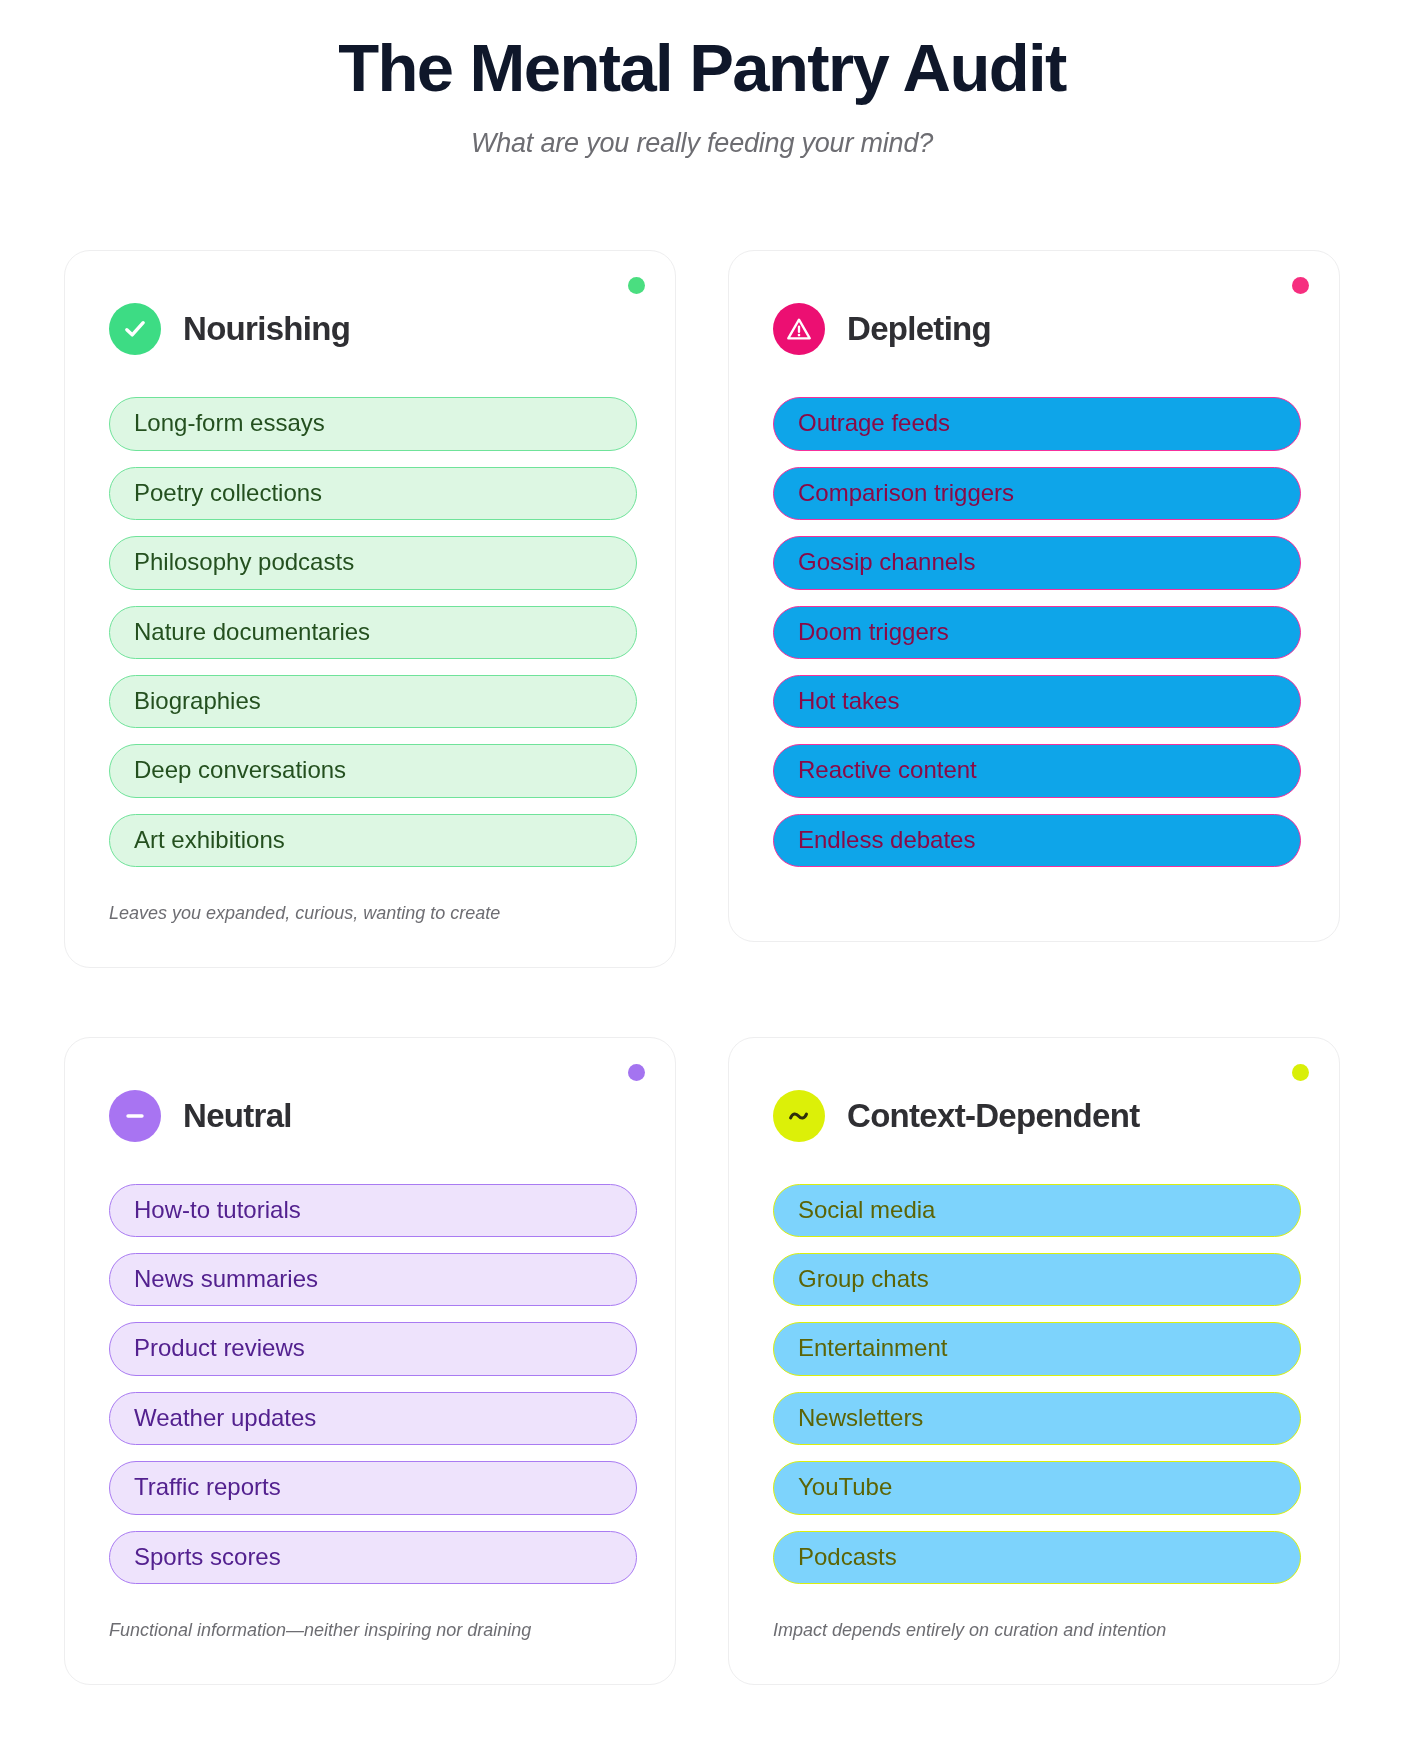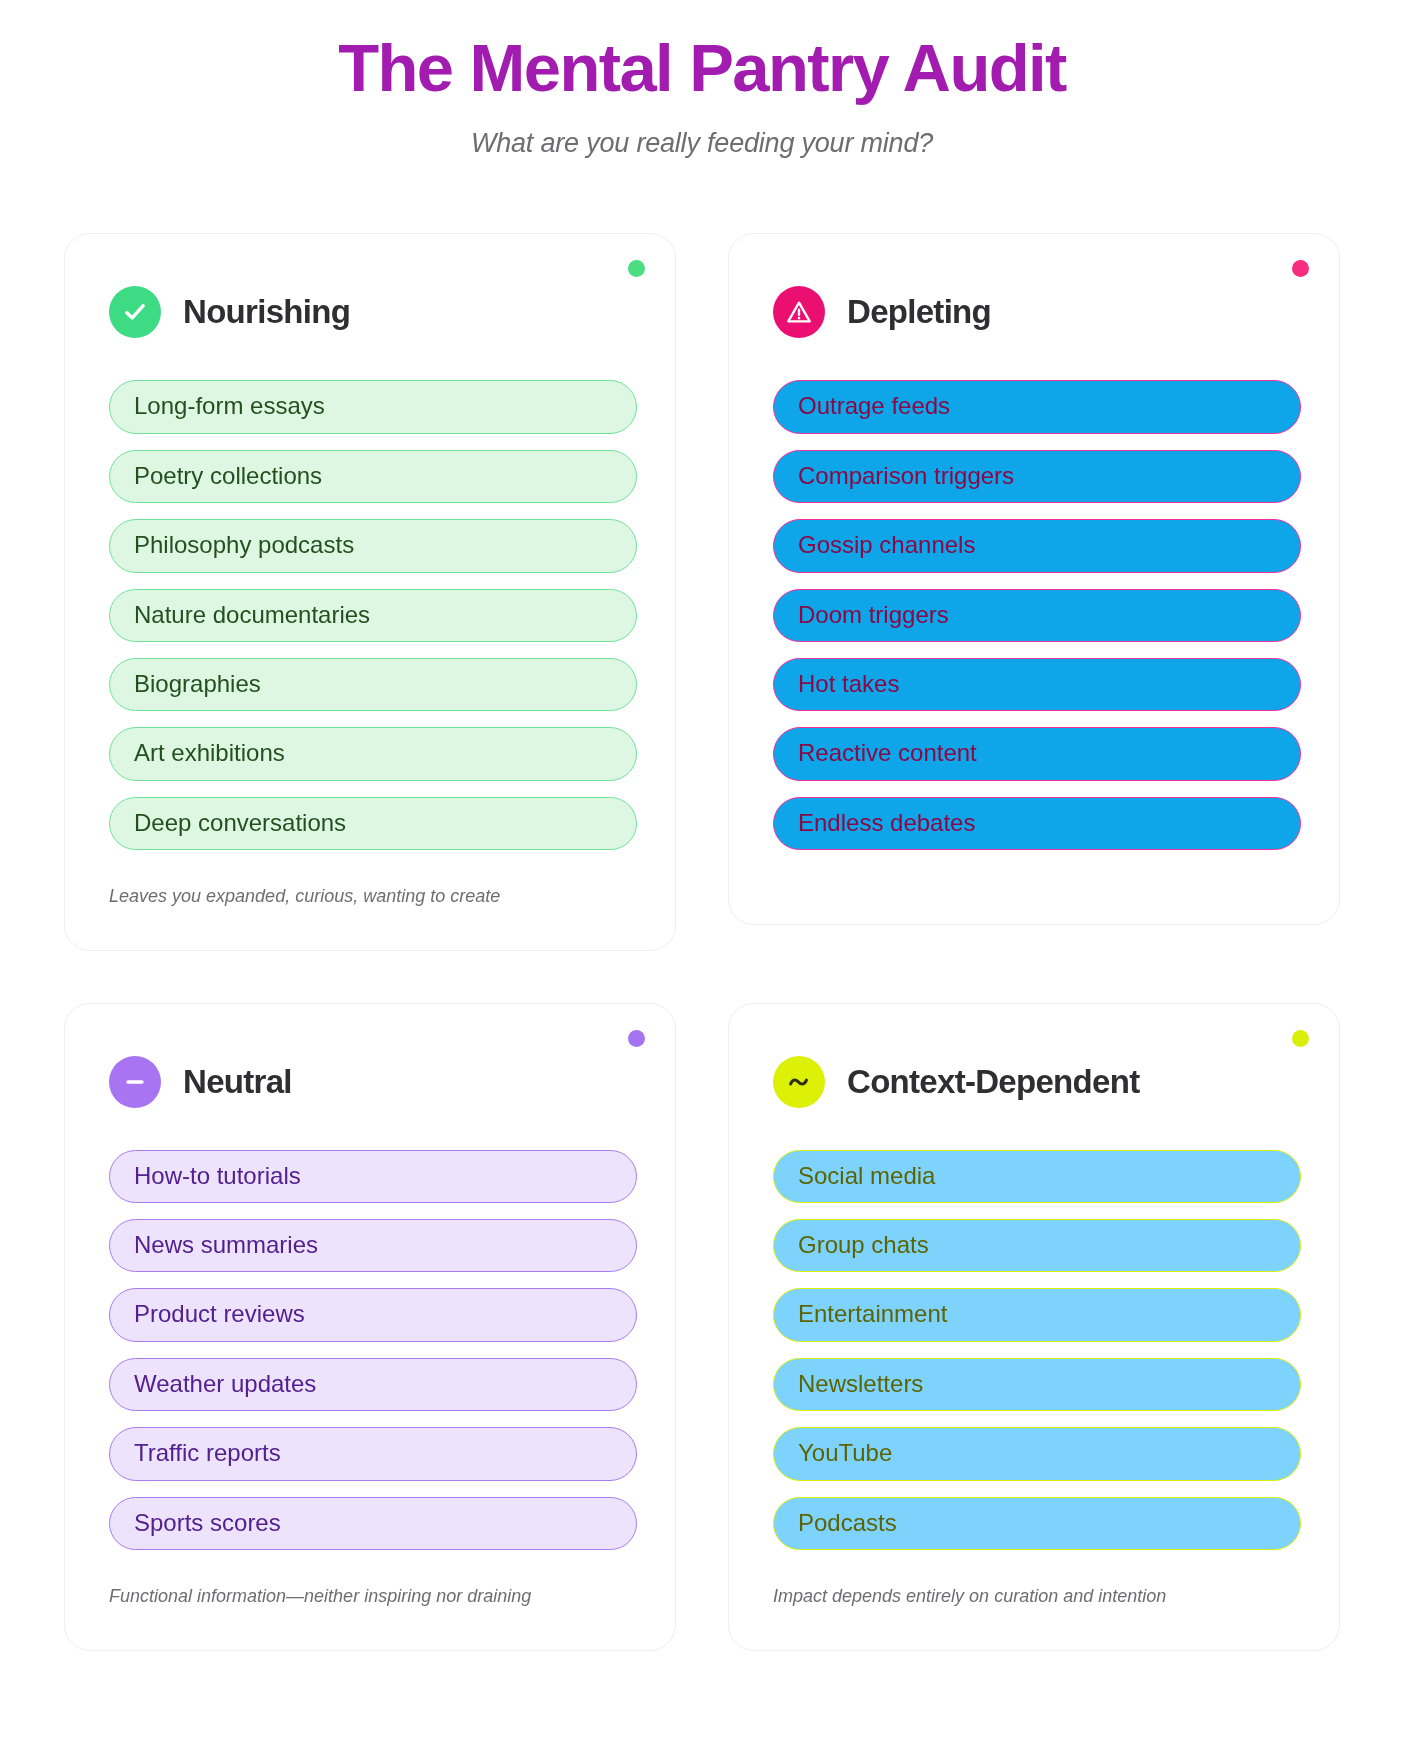--- a/index.html
+++ b/index.html
@@ -19,21 +19,21 @@
     background: #ffffff;
   }
 
   
   .header { text-align: center; padding-top: 4px; }
 
   .page-title {
     font-size: 67px;
     font-weight: 700;
     letter-spacing: -1.6px;
-    color: #a21caf;
+    color: #0f172a;
     line-height: 1.08;
   }
 
   .page-subtitle {
     margin-top: 24px;
     font-size: 27px;
     font-style: italic;
     color: #6d6d72;
     letter-spacing: -0.2px;
   }
@@ -48,20 +48,21 @@
   }
 
   
   .card {
     position: relative;
     background: #ffffff;
     border: 1.6px solid #eeeeef;
     border-radius: 26px;
     padding: 52px 38px 40px 44px;
     min-height: 600px;
+    margin-top: 17px;
   }
 
   .corner-dot {
     position: absolute;
     top: 26px;
     right: 30px;
     width: 17px;
     height: 17px;
     border-radius: 50%;
   }
@@ -166,22 +167,22 @@
           </svg>
         </span>
         <span class="card-title">Nourishing</span>
       </div>
       <div class="tags">
         <span class="tag">Long-form essays</span>
         <span class="tag">Poetry collections</span>
         <span class="tag">Philosophy podcasts</span>
         <span class="tag">Nature documentaries</span>
         <span class="tag">Biographies</span>
+        <span class="tag">Deep conversations</span>
         <span class="tag">Art exhibitions</span>
-        <span class="tag">Deep conversations</span>
       </div>
       <p class="note">Leaves you expanded, curious, wanting to create</p>
     </section>
 
     <section class="card c-pink">
       <span class="corner-dot"></span>
       <div class="card-head">
         <span class="badge">
           <svg width="28" height="28" viewBox="0 0 24 24" fill="none">
             <path d="M12 4 L21.2 20 L2.8 20 Z" stroke="#ffffff" stroke-width="2" stroke-linejoin="round"></path>

